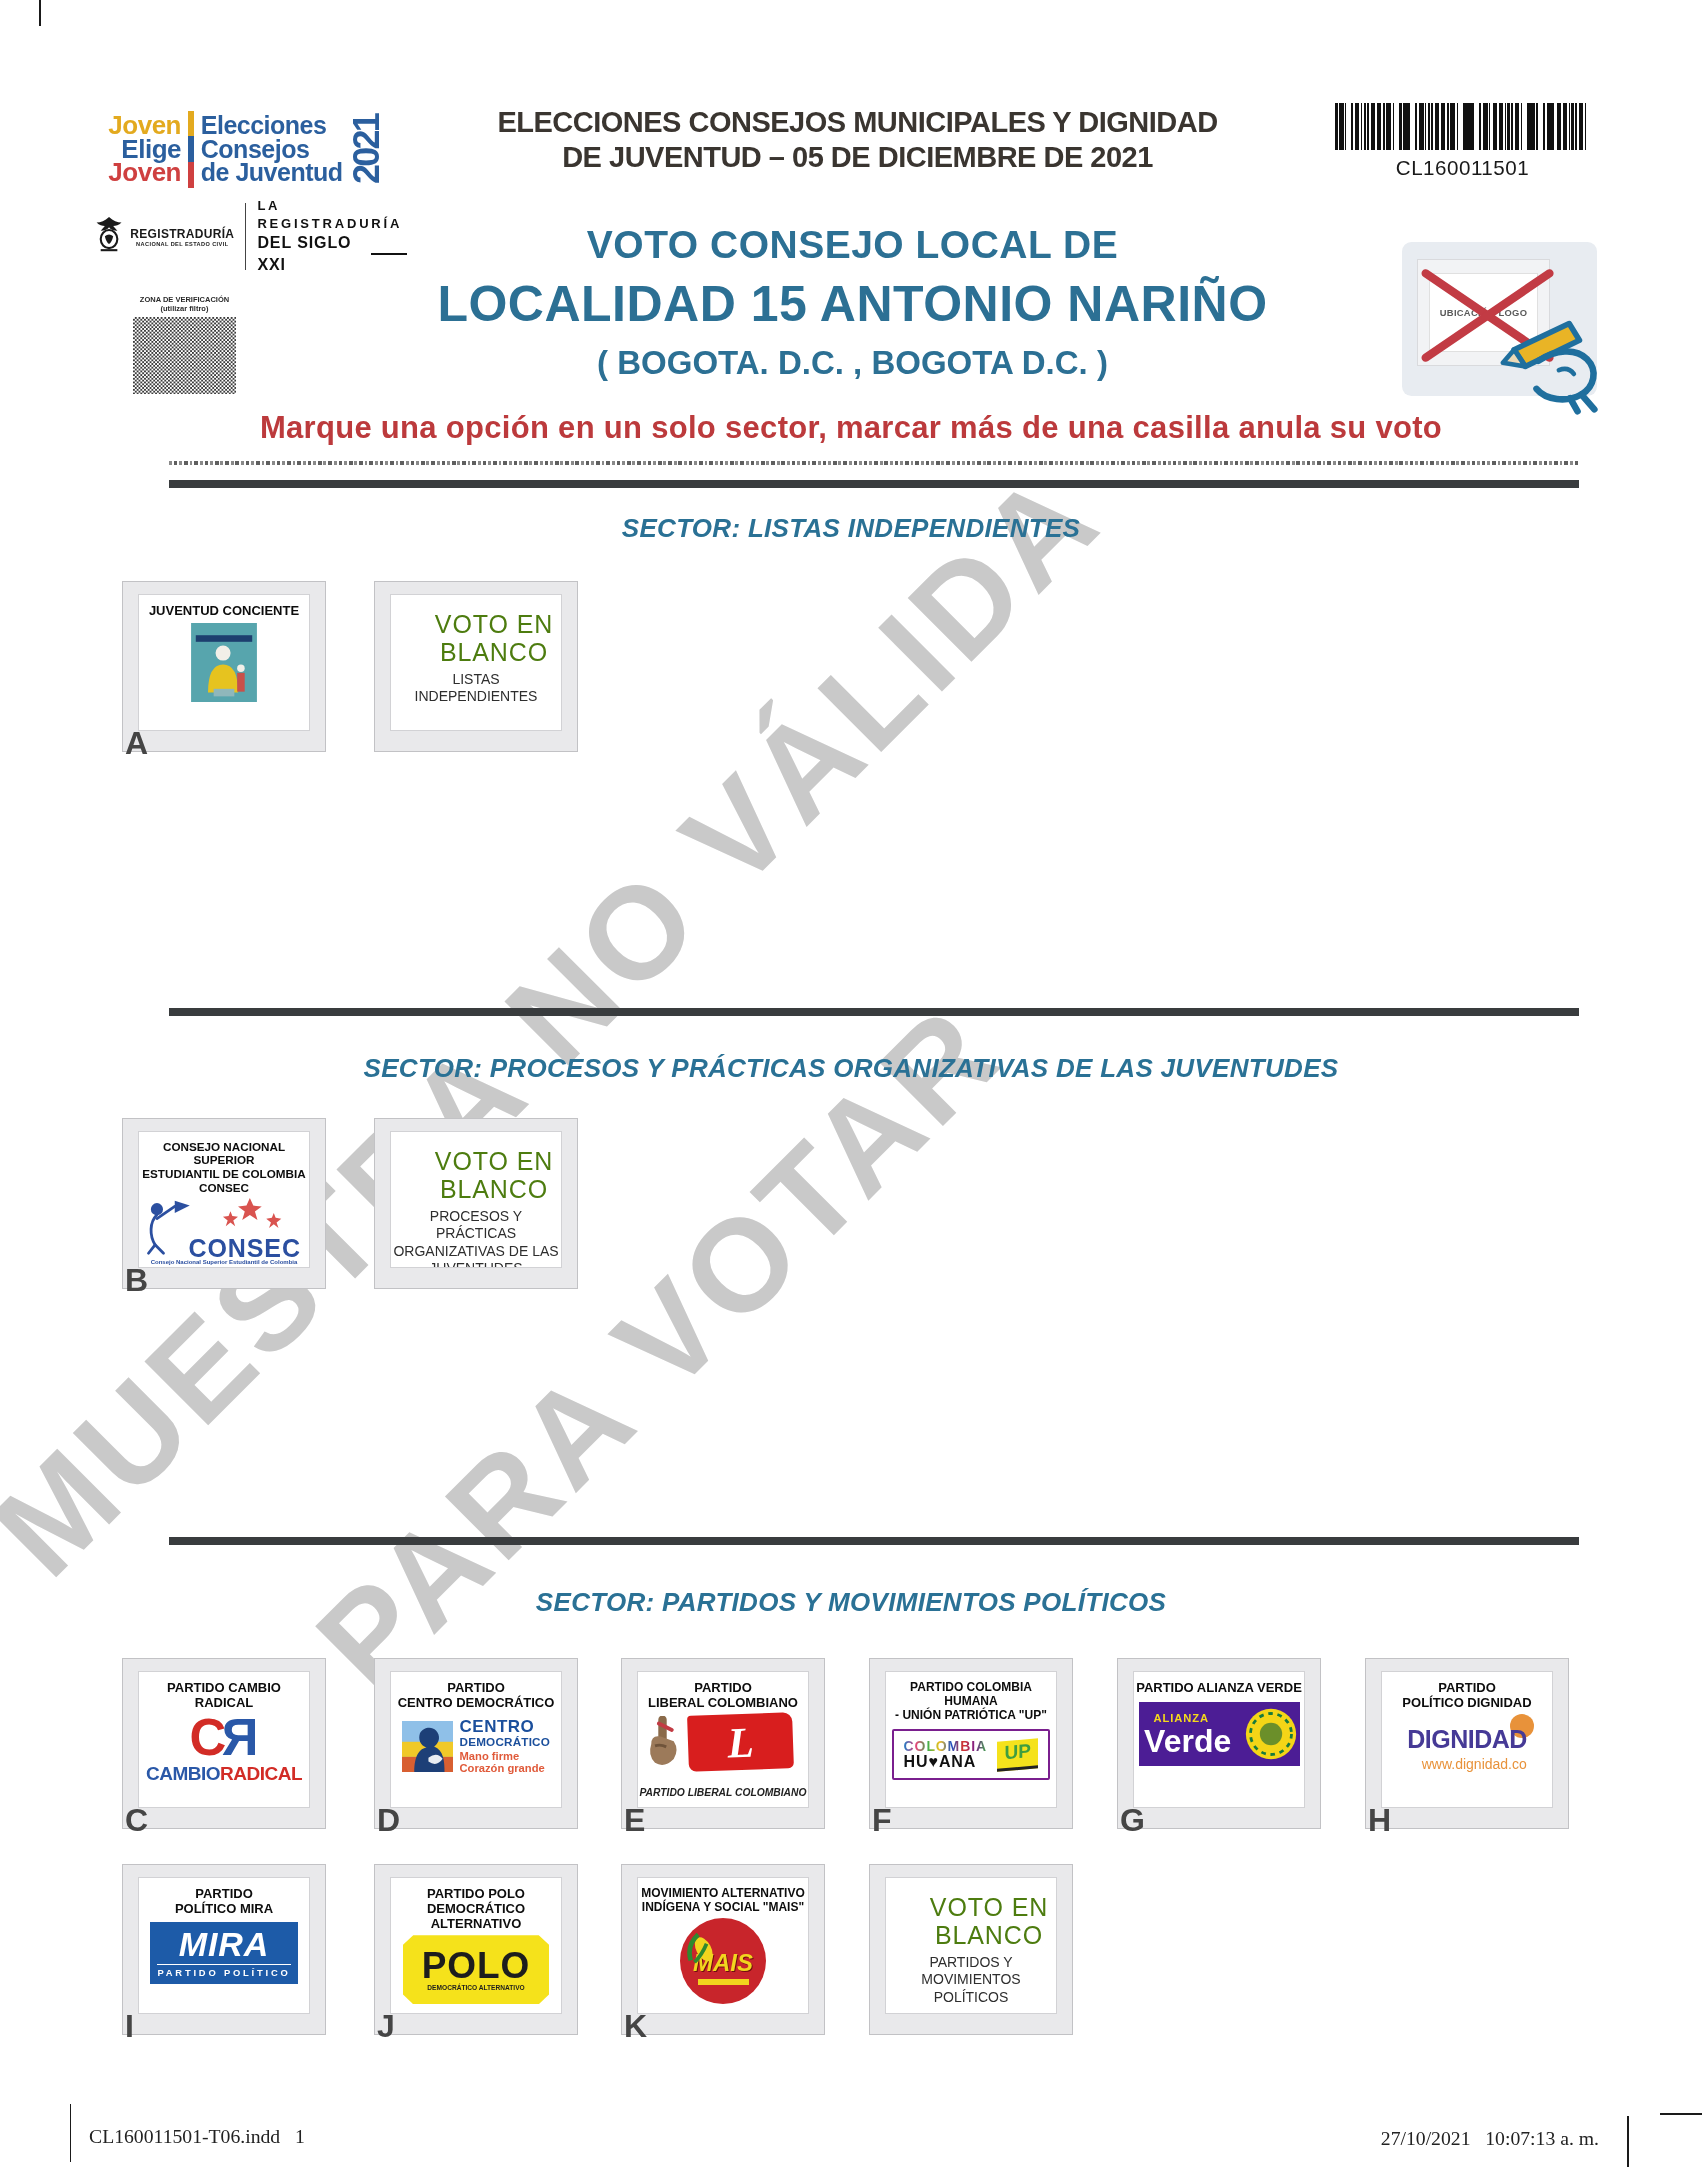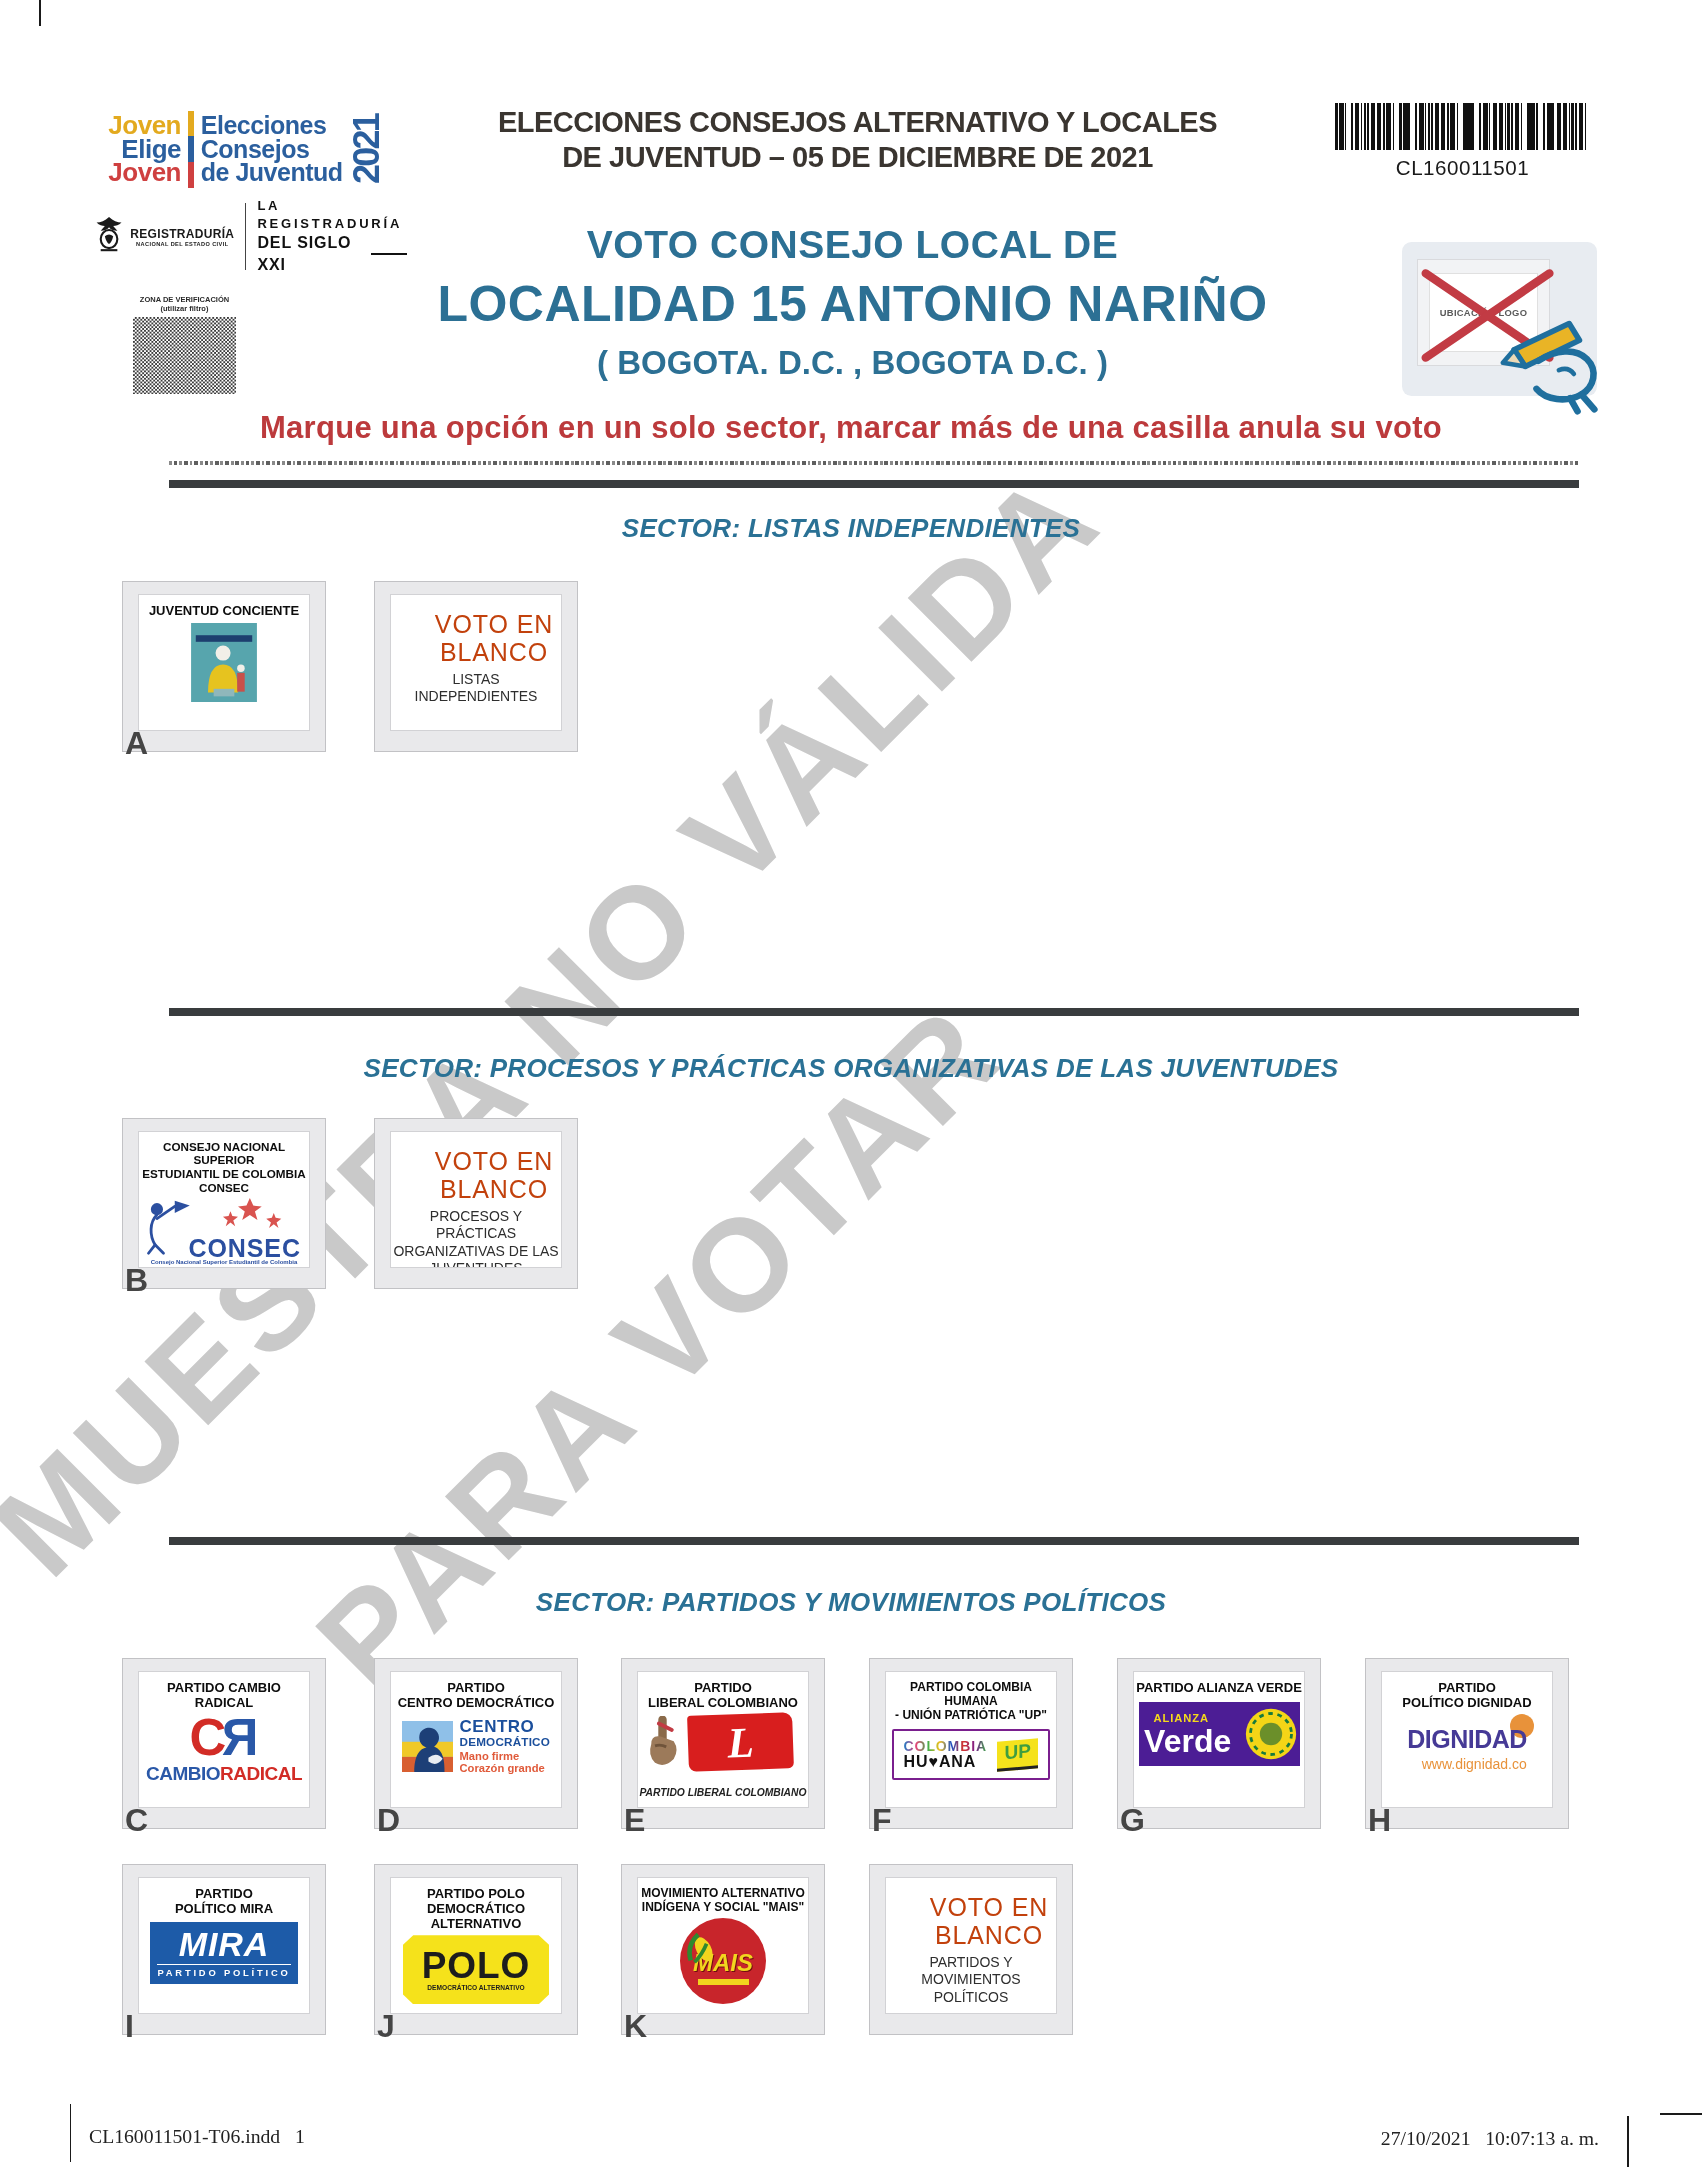--- a/index.html
+++ b/index.html
@@ -88,21 +88,21 @@
      font-weight:800;font-style:italic;color:#2a7195;letter-spacing:0.3px;z-index:2;}
 
   
   .cbox{position:absolute;width:204px;height:171px;background:#e9e9eb;border:0.9px solid #c2c2c5;
      box-sizing:border-box;z-index:2;}
   .cbox-inner{position:absolute;left:15px;top:12px;right:15px;bottom:19.7px;background:#fff;
      border:0.9px solid #d2d2d5;display:flex;flex-direction:column;align-items:center;overflow:hidden;}
   .cbox-letter{position:absolute;left:1.9px;bottom:-11.2px;font-size:32px;font-weight:800;color:#454545;}
   .cand-name{font-weight:700;font-size:13px;line-height:1.18;text-align:center;color:#0d0d0d;
      white-space:pre-line;margin-top:7.5px;}
-  .blank-main{font-size:25px;color:#c2410c;line-height:1.12;letter-spacing:0.9px;margin-top:15px;
+  .blank-main{font-size:25px;color:#4d7c0f;line-height:1.12;letter-spacing:0.9px;margin-top:15px;
      text-align:center;white-space:pre-line;font-weight:400;margin-left:36px;}
   .blank-sub{margin-top:4.7px;text-align:center;color:#2e2e2e;white-space:pre-line;font-weight:400;}
   .blank-sub.s-big{font-size:14px;line-height:1.25;}
   .blank-sub.s-small{font-size:14px;line-height:1.25;}
 
   
   .logo-jc{margin-top:5.6px;}
   .logo-consec{position:relative;width:169px;height:90px;margin-top:1.9px;}
   .consec-word{position:absolute;left:49px;top:37px;font-weight:800;font-size:25px;color:#2b4fa0;letter-spacing:0.9px;}
   .consec-sub{position:absolute;left:0;bottom:1.9px;width:100%;text-align:center;font-size:6px;
@@ -209,21 +209,21 @@
       <div class="reg-slogan">
         <div class="rs1">LA REGISTRADURÍA</div>
         <div class="rs2">
             <span>DEL SIGLO XXI</span>
           </div>
       </div>
     </div>
   </div>
 
   <div class="top-title">
-    <div><span class="tb">ELECCIONES</span><span> CONSEJOS ALTERNATIVO Y LOCALES</span></div>
+    <div><span class="tb">ELECCIONES</span><span> CONSEJOS MUNICIPALES Y DIGNIDAD</span></div>
     <div>DE JUVENTUD – 05 DE DICIEMBRE DE 2021</div>
   </div>
 
   <div class="barcode"></div>
   <div class="barcode-label">CL160011501</div>
 
   <div class="vtitle">
     <div class="vt1">VOTO CONSEJO LOCAL DE</div>
     <div class="vt2">LOCALIDAD 15 ANTONIO NARIÑO</div>
     <div class="vt3">( BOGOTA. D.C. , BOGOTA D.C. )</div>

